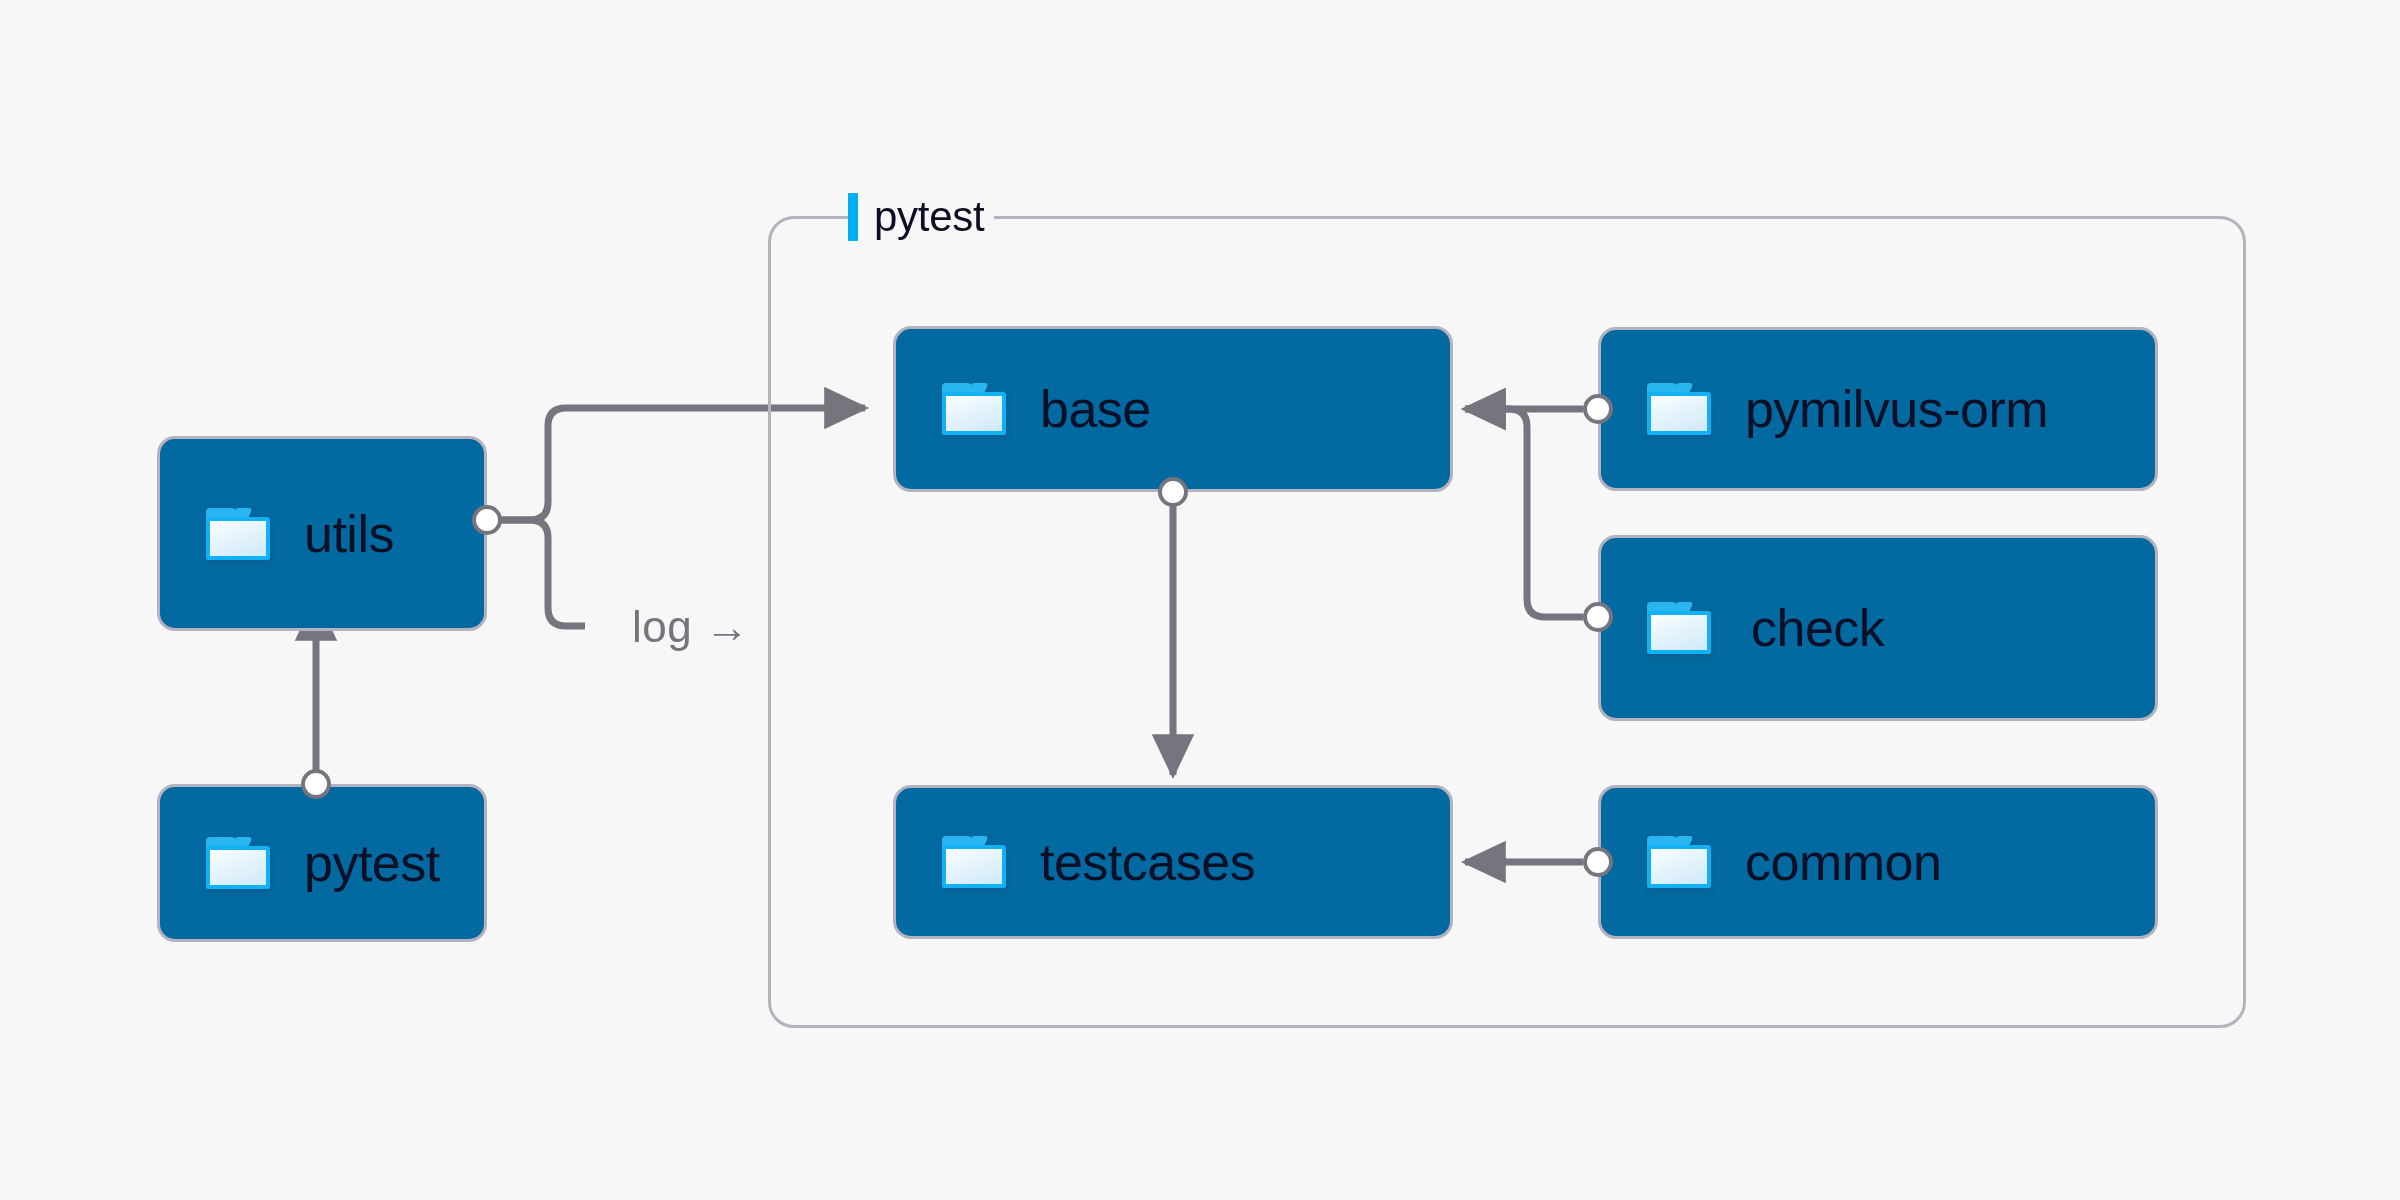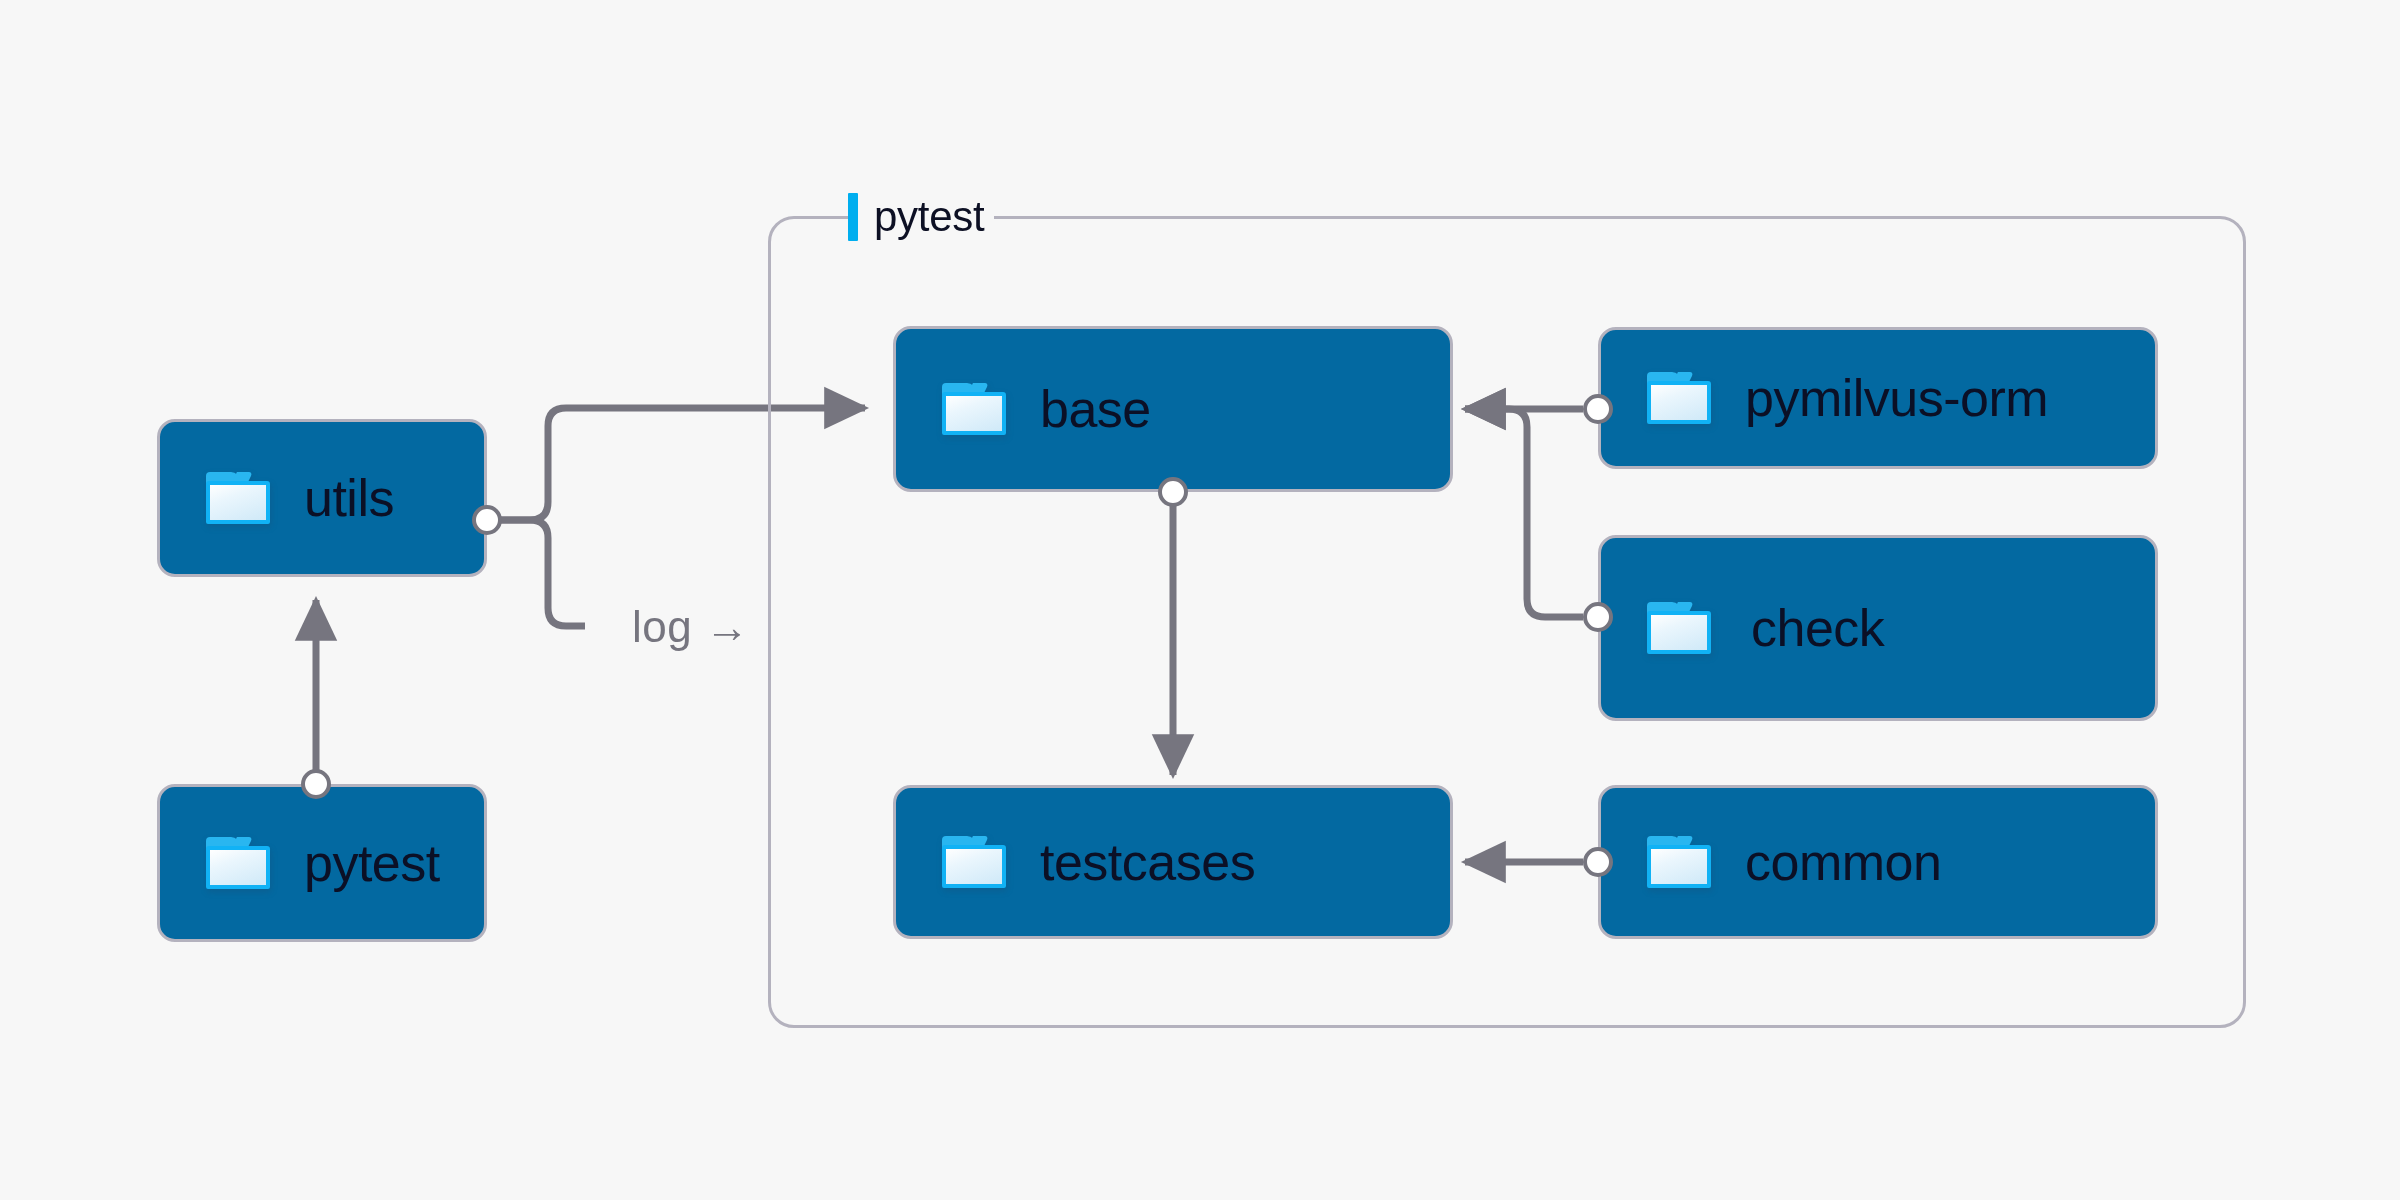--- a/index.html
+++ b/index.html
@@ -166,21 +166,21 @@
 
     <path d="M 1583,862 L 1465,862" fill="none" stroke="#76757f" stroke-width="7" marker-end="url(#arrow)"></path>
   </svg>
 
   <div class="group-box" style="left:768px; top:216px; width:1478px; height:812px;"></div>
   <div class="group-label" style="left:812px; top:191px; height:52px;">
     <span class="group-accent"></span>
     <span class="group-label-text">pytest</span>
   </div>
 
-  <div class="node" style="left:157px; top:419px; width:330px; height:158px;">
+  <div class="node" style="left:157px; top:436px; width:330px; height:195px;">
     <span class="folder-icon">
       <span class="tab"></span>
         <span class="body"></span>
     </span>
     <span class="node-label">utils</span>
   </div>
   <span class="handle" style="left:472px; top:505px;"></span>
 
   <div class="node" style="left:157px; top:784px; width:330px; height:158px;">
     <span class="folder-icon">
@@ -201,21 +201,21 @@
   <span class="handle" style="left:1158px; top:477px;"></span>
 
   <div class="node" style="left:893px; top:785px; width:560px; height:154px;">
     <span class="folder-icon">
       <span class="tab"></span>
         <span class="body"></span>
     </span>
     <span class="node-label">testcases</span>
   </div>
 
-  <div class="node" style="left:1598px; top:327px; width:560px; height:142px;">
+  <div class="node" style="left:1598px; top:327px; width:560px; height:164px;">
     <span class="folder-icon">
       <span class="tab"></span>
         <span class="body"></span>
     </span>
     <span class="node-label">pymilvus-orm</span>
   </div>
   <span class="handle" style="left:1583px; top:394px;"></span>
 
   <div class="node" style="left:1598px; top:535px; width:560px; height:186px;gap:40px;">
     <span class="folder-icon">

